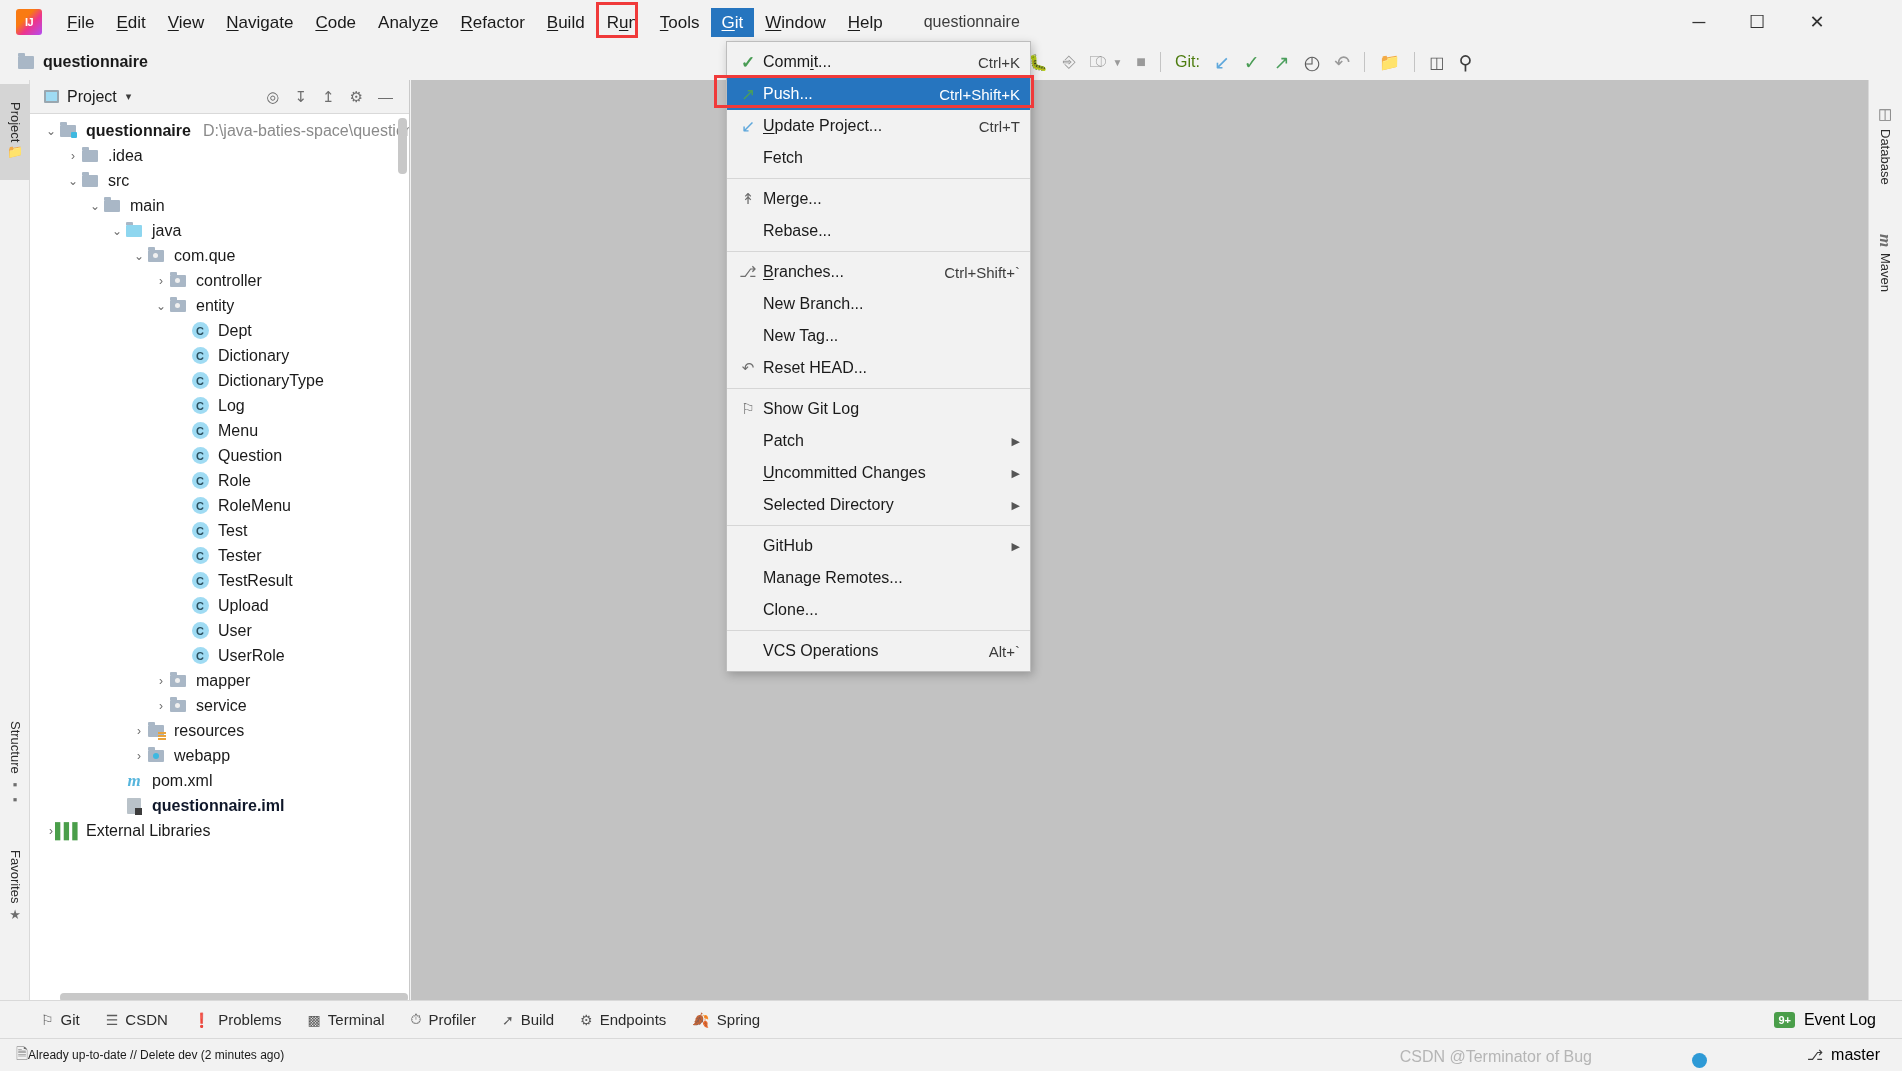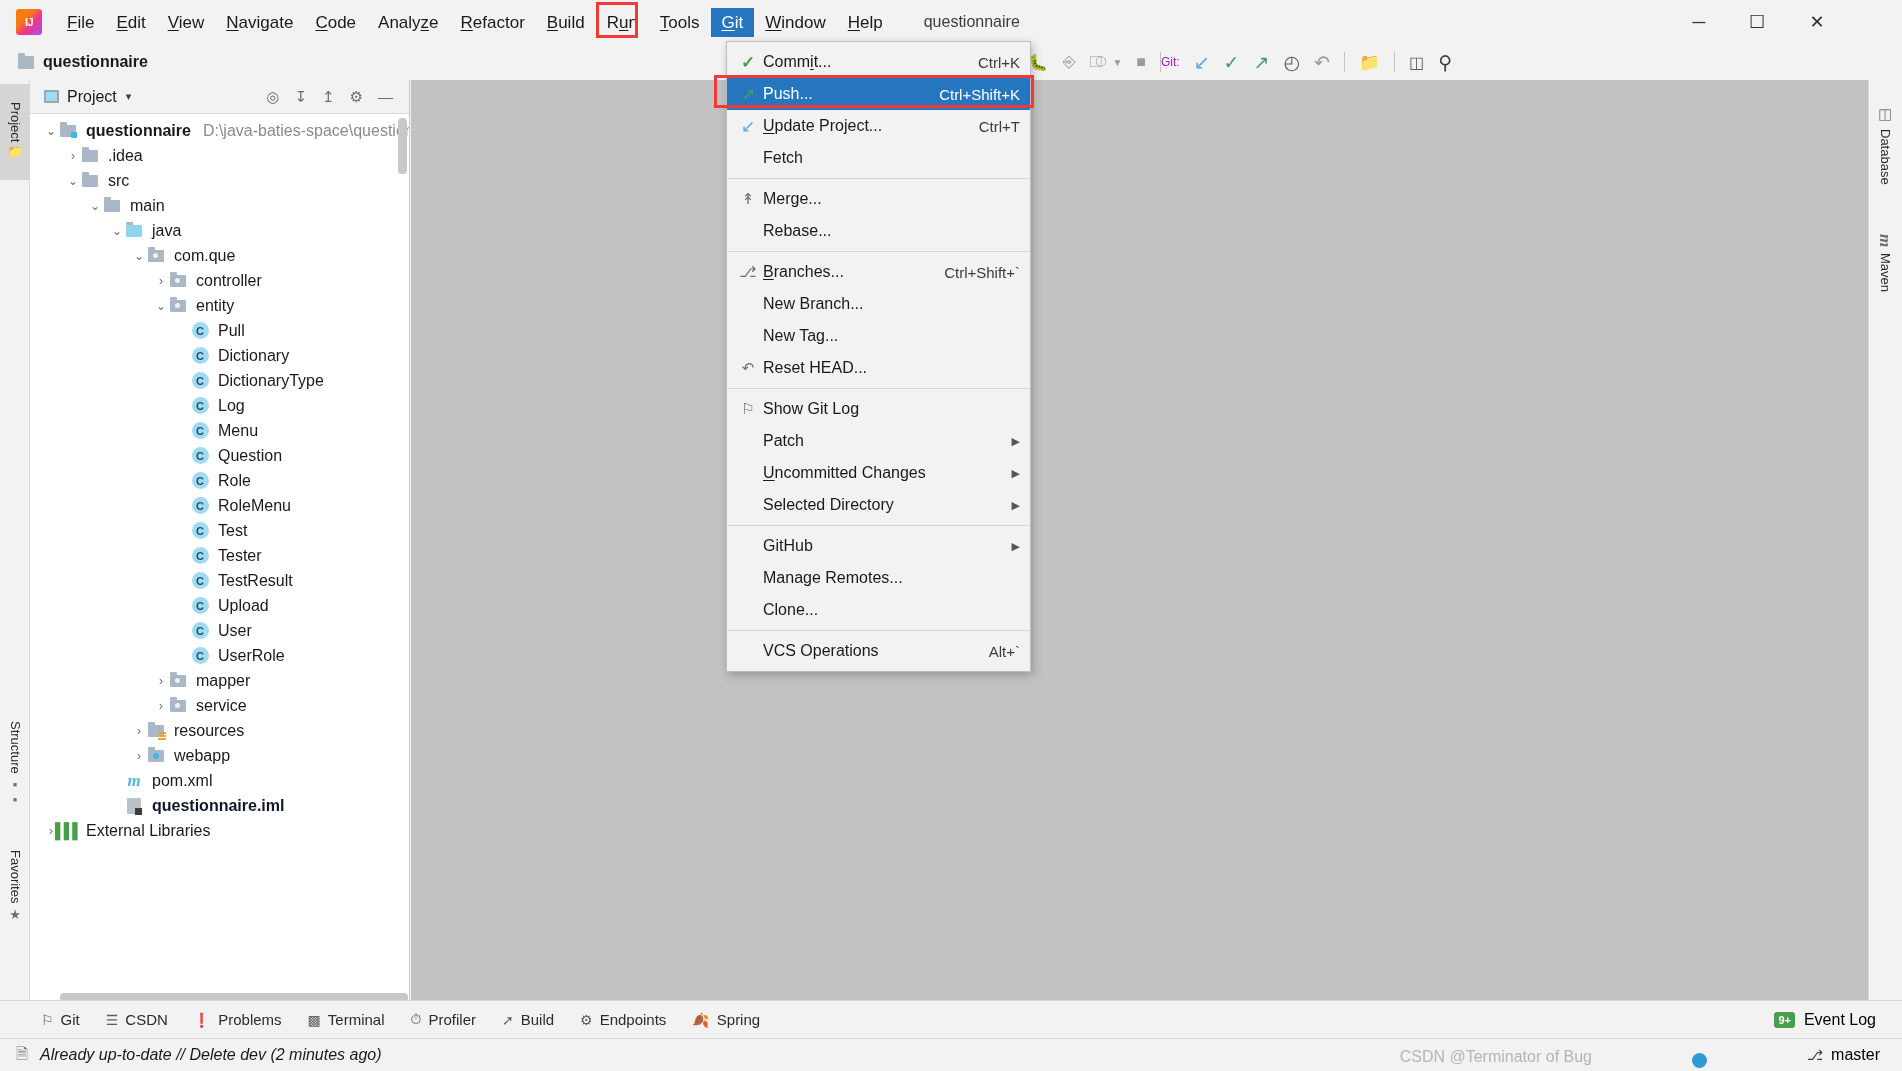--- a/index.html
+++ b/index.html
@@ -66,21 +66,21 @@
     background:#a9b7c6; border-radius:1px 1px 0 0;
   }
   .tb-proj-name { font-size: 16px; font-weight: bold; color: #1a1a1a; }
   .tb-hammer { margin-left: 16px; font-size: 18px; color: #499c54; }
   .tb-config {
     margin-left: 22px; padding: 6px 16px; font-size: 16px; color: #1a1a1a;
     background: #fcfcfc; border: 1px solid #a0a0a0; border-radius: 4px;
   }
   .tb-ico { margin-left: 14px; font-size: 16px; color: #9a9a9a; }
   .tb-sep { width:1px; height:20px; background:#c4c4c4; margin-left:14px; }
-  .tb-git-label { margin-left: 0; font-size: 12px; color: #a21caf; }
+  .tb-git-label { margin-left: 14px; font-size: 16px; color: #4d7c0f; }
 
   
   .left-strip {
     position: absolute; top: 80px; left: 0; width: 30px; height: 940px;
     background: #f2f2f2; border-right: 1px solid #d9d9d9;
   }
   .vtab {
     position: absolute; left: 0; width: 30px;
     writing-mode: vertical-rl; text-orientation: mixed;
     font-size: 13px; color: #2b2b2b; padding: 6px 0;
@@ -235,21 +235,21 @@
   .badge {
     background: #4a9e4a; color: #fff; font-size: 11px; font-weight: bold;
     border-radius: 3px; padding: 2px 4px;
   }
   .statusbar {
     position: absolute; left: 0; bottom: 0; width: 1902px; height: 33px;
     background: #f2f2f2; border-top: 1px solid #d9d9d9;
     display: flex; align-items: center;
   }
   .sb-ico { margin-left: 16px; font-size: 15px; color: #6e6e6e; }
-  .sb-text { margin-left: 12px; font-size: 16px; color: #1a1a1a; font-style: italic; }
+  .sb-text { font-size: 12px; color: #1a1a1a; }
   .sb-right { margin-left: auto; margin-right: 22px; display: flex; align-items: center; gap: 8px; font-size: 16px; }
   .branch-ico { color: #3c3c3c; font-size: 14px; }
   .watermark {
     position: absolute; right: 310px; bottom: 5px;
     font-size: 16px; color: #b5b5b5; white-space: nowrap; z-index: 5;
   }
   .wm-dot {
     position: absolute; right: 195px; bottom: 3px; width: 15px; height: 15px;
     background: #2e9ad6; border-radius: 50%; z-index: 6;
   }
@@ -403,21 +403,21 @@
           <span class="tico">
             <span class="folder pkg"></span>
           </span>
           <span class="tlabel">entity</span>
         </div>
         <div class="trow" style="padding-left: 146px;">
           <span class="arrow"></span>
           <span class="tico">
             <span class="cico">C</span>
           </span>
-          <span class="tlabel">Pull</span>
+          <span class="tlabel">Dept</span>
         </div>
         <div class="trow" style="padding-left: 146px;">
           <span class="arrow"></span>
           <span class="tico">
             <span class="cico">C</span>
           </span>
           <span class="tlabel">Dictionary</span>
         </div>
         <div class="trow" style="padding-left: 146px;">
           <span class="arrow"></span>

